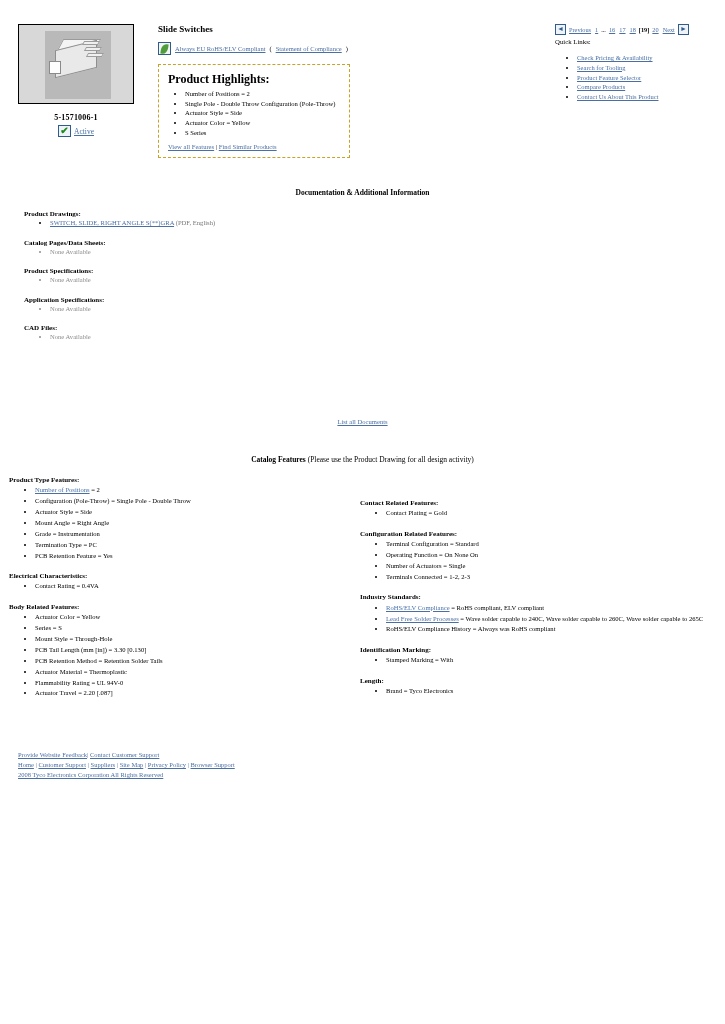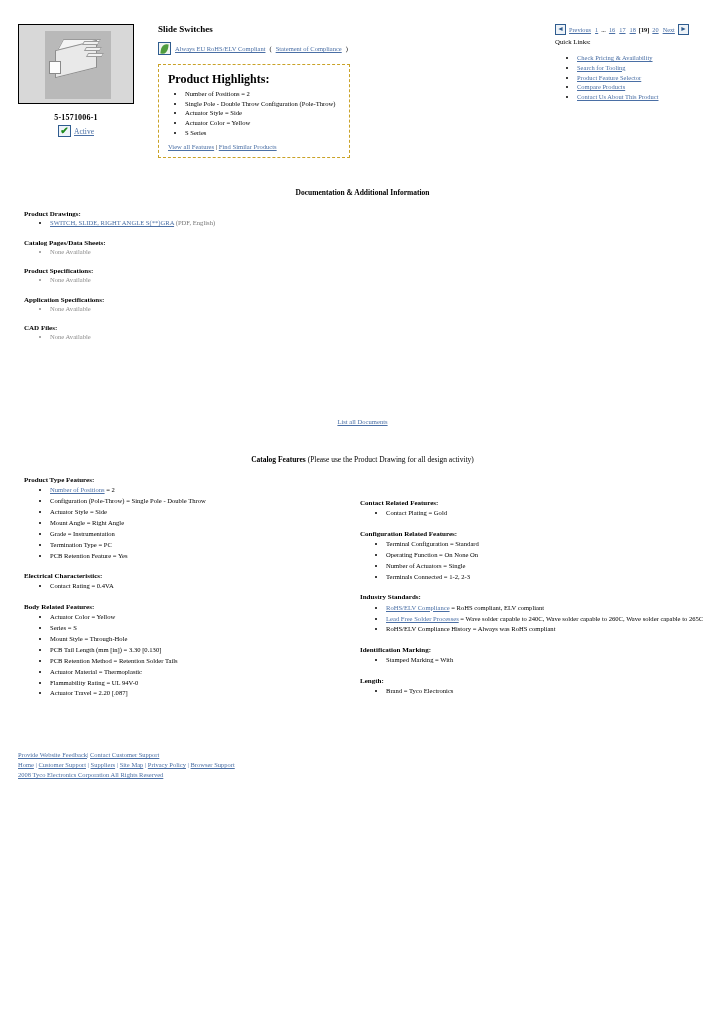--- a/index.html
+++ b/index.html
@@ -232,21 +232,21 @@
   }
 
   
   .features-area {
     position: relative;
     margin-top: 12px;
     min-height: 250px;
   }
   .feat-left {
     position: absolute;
-    left: 24px; top: 0;
+    left: 9px; top: 0;
     width: 330px;
   }
   .feat-right {
     position: absolute;
     left: 360px; top: 23px;
     width: 350px;
   }
   .feat-group { margin-bottom: 12px; }
   .feat-group h4 {
     margin: 0 0 2px 0;

